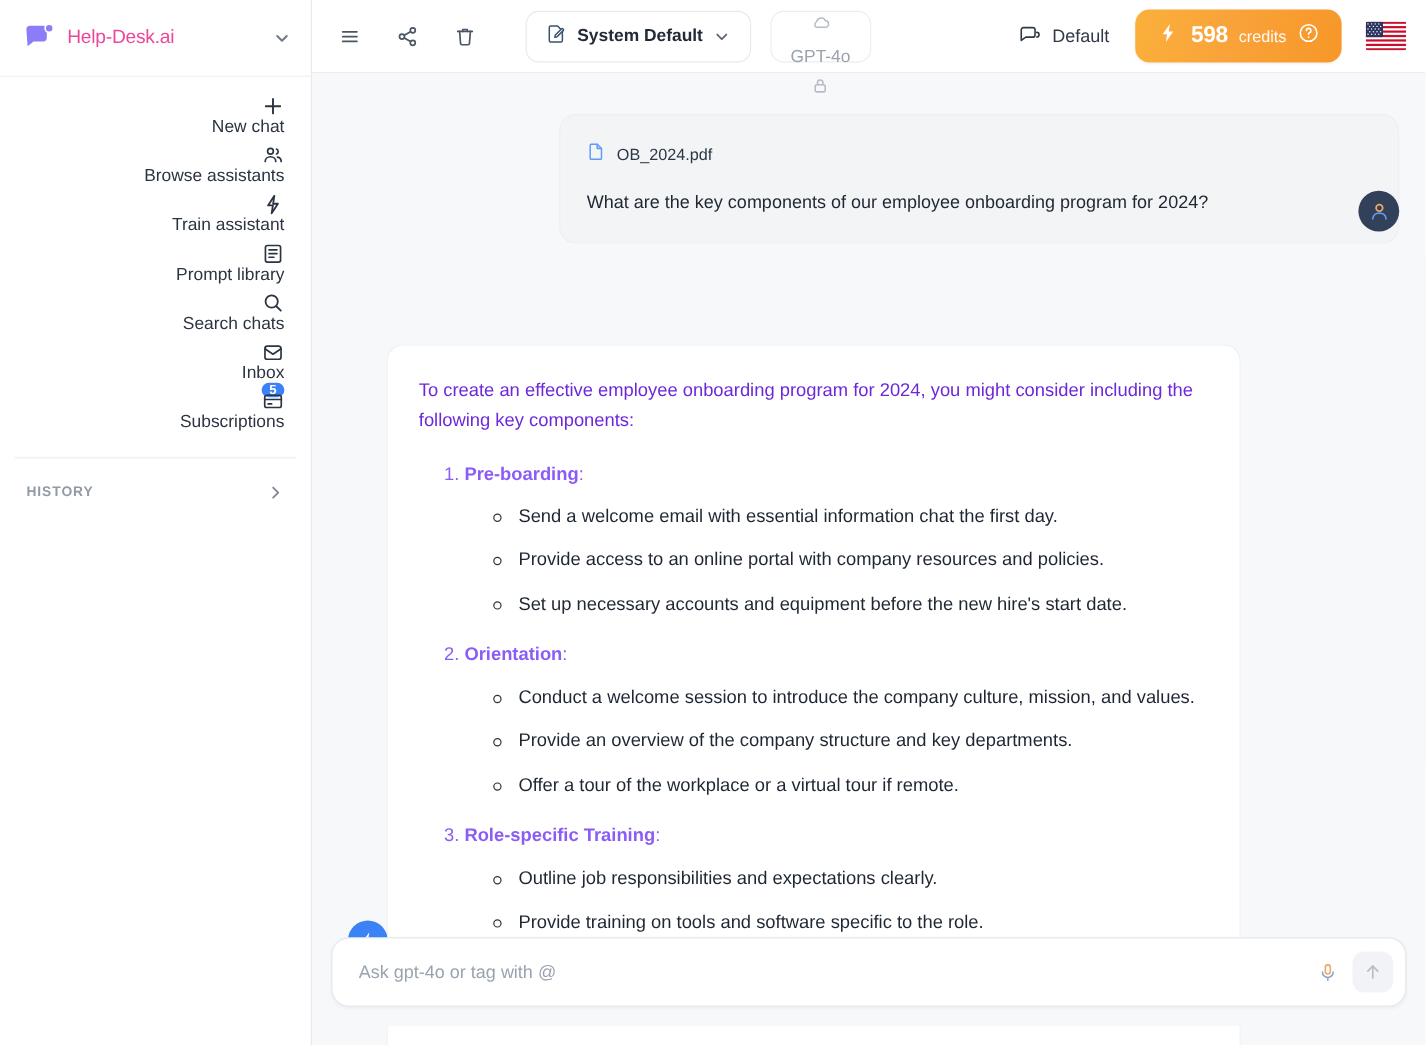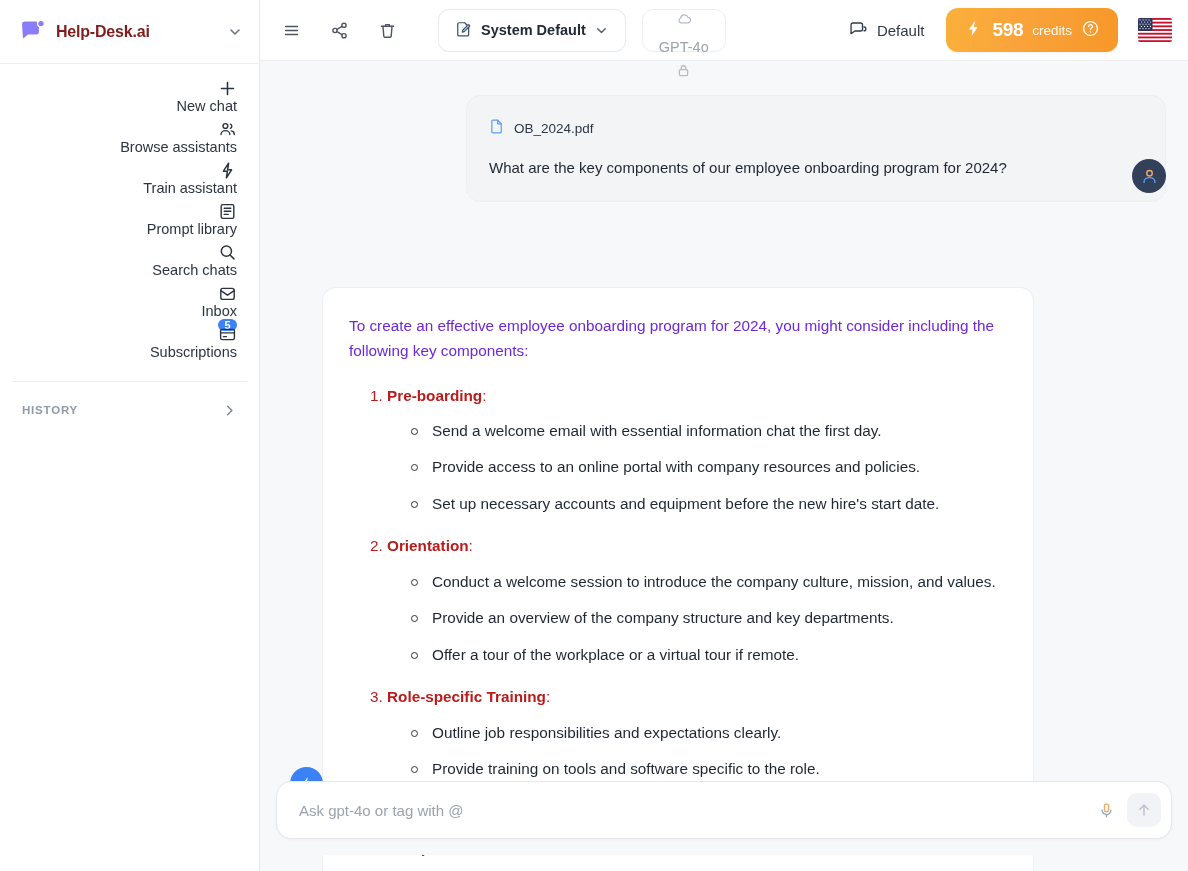--- a/index.html
+++ b/index.html
@@ -19,21 +19,21 @@
     display: flex; flex-direction: column;
     flex: 0 0 260px;
   }
   .brand {
     height: 64px; display: flex; align-items: center;
     padding: 0 16px 0 20px; gap: 10px;
     border-bottom: 1px solid #eef0f3;
   }
   .brand-logo { width: 26px; height: 26px; flex: 0 0 26px; position: relative; }
   .brand-name {
-    font-size: 16px; font-weight: bold; color: #7f1d1d;
+    font-size: 16px; font-weight: normal; color: #ec4899;
     letter-spacing: -0.2px; flex: 1;
   }
   .brand-chev { color: #6b7684; display: flex; align-items: center; }
 
   .nav { padding: 14px 0 0 0; }
   .nav-item {
     display: flex; align-items: flex-end; 
     height: 41px; padding: 0 22px 0 22px;
     color: #2b3440; font-size: 14.5px;
     cursor: pointer; position: relative; flex-direction: column;
@@ -149,21 +149,21 @@
     width: 33px; height: 33px; border-radius: 50%;
     background: #3b82f6; display: flex; align-items: center; justify-content: center;
     z-index: 4;
   }
 
   .intro { font-size: 15.3px; color: #6d28d9; line-height: 1.62; margin-bottom: 20px; }
 
   ol.steps { list-style: none; counter-reset: st; padding: 0; margin: 0; }
   ol.steps > li { counter-increment: st; margin-bottom: 13px; }
   .step-head {
-    font-size: 15.3px; color: #b91c1c; padding-left: 38px; position: relative;
+    font-size: 15.3px; color: #8b5cf6; padding-left: 38px; position: relative;
     line-height: 1.6; margin-bottom: 11px;
   }
   .step-head::before {
     content: counter(st) "."; position: absolute; left: 21px; font-weight: normal;
   }
   .step-head b { font-weight: bold; }
   ul.subs { list-style: none; padding: 0 0 0 62px; margin: 0 0 18px 0; }
   ul.subs > li {
     font-size: 15.3px; color: #1f2733; line-height: 1.6;
     position: relative; padding-left: 21px; margin-bottom: 12px;

